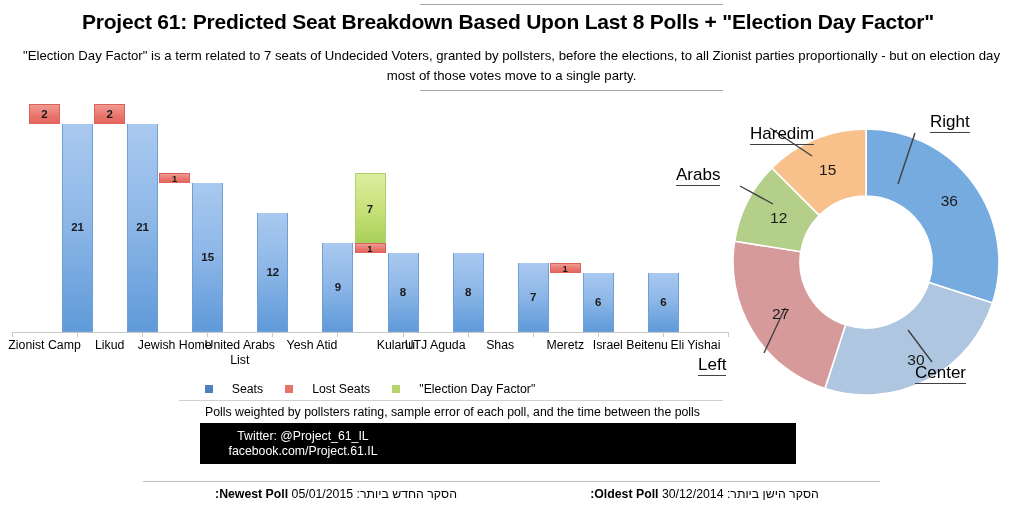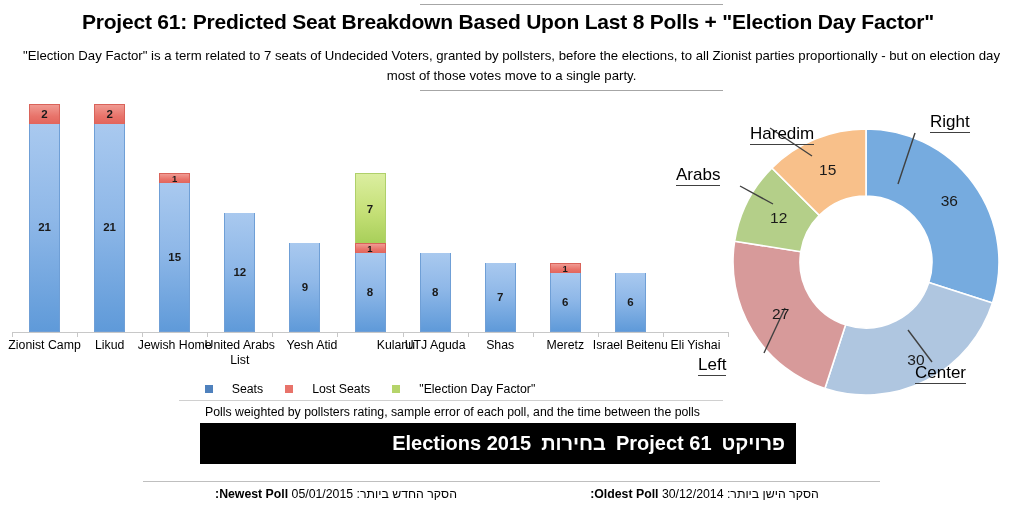--- a/index.html
+++ b/index.html
@@ -46,21 +46,21 @@
     position:absolute;bottom:0;width:31px;
   }
   .seg{
     position:relative;width:100%;
     display:flex;align-items:center;justify-content:center;
     font-size:11.5px;font-weight:bold;color:#1a1a1a;
     box-sizing:border-box;
   }
   .seg-seats{
     background:linear-gradient(to bottom,#a9c9ef 0%,#8fb8e8 45%,#5f9ad9 100%);
-    border:1px solid #6f9fd6;border-top:none;
+    border:1px solid #6f9fd6;border-top:none;margin-left:33px;
   }
   .seg-lost{
     background:linear-gradient(to bottom,#f09a92 0%,#e8736a 60%,#e2655c 100%);
     border:1px solid #d9635a;border-bottom:none;
   }
   .seg-edf{
     background:linear-gradient(to bottom,#dbeea0 0%,#c5e077 55%,#a8cf5a 100%);
     border:1px solid #afd06a;border-bottom:none;
   }
   .cat-label{
@@ -251,23 +251,22 @@
       <div class="callout-label" style="left: 270px; top: 12px;">Right</div>
       <div class="callout-label" style="left: 255px; top: 263px;">Center</div>
       <div class="callout-label" style="left: 38px; top: 255px;">Left</div>
       <div class="callout-label" style="left: 16px; top: 65px;">Arabs</div>
       <div class="callout-label" style="left: 50px; top: 24px; margin-left: 40px;">Haredim</div>
     </div>
 </div>
 
 <div id="banner">
   <div class="banner-social">
-  </div>
-  <div class="banner-main">
-    <span>Elections 2015</span><span>בחירות</span><span>Project 61</span><span>פרויקט</span>
+    <div>Twitter: @Project_61_IL</div>
+    <div>facebook.com/Project.61.IL</div>
   </div>
 </div>
 
 <div class="rule-footer"></div>
 <div class="footer-left">
   <span>הסקר החדש ביותר:</span>
   <span>05/01/2015</span>
   <span class="footer-strong">Newest Poll:</span>
 </div>
 <div class="footer-right">

